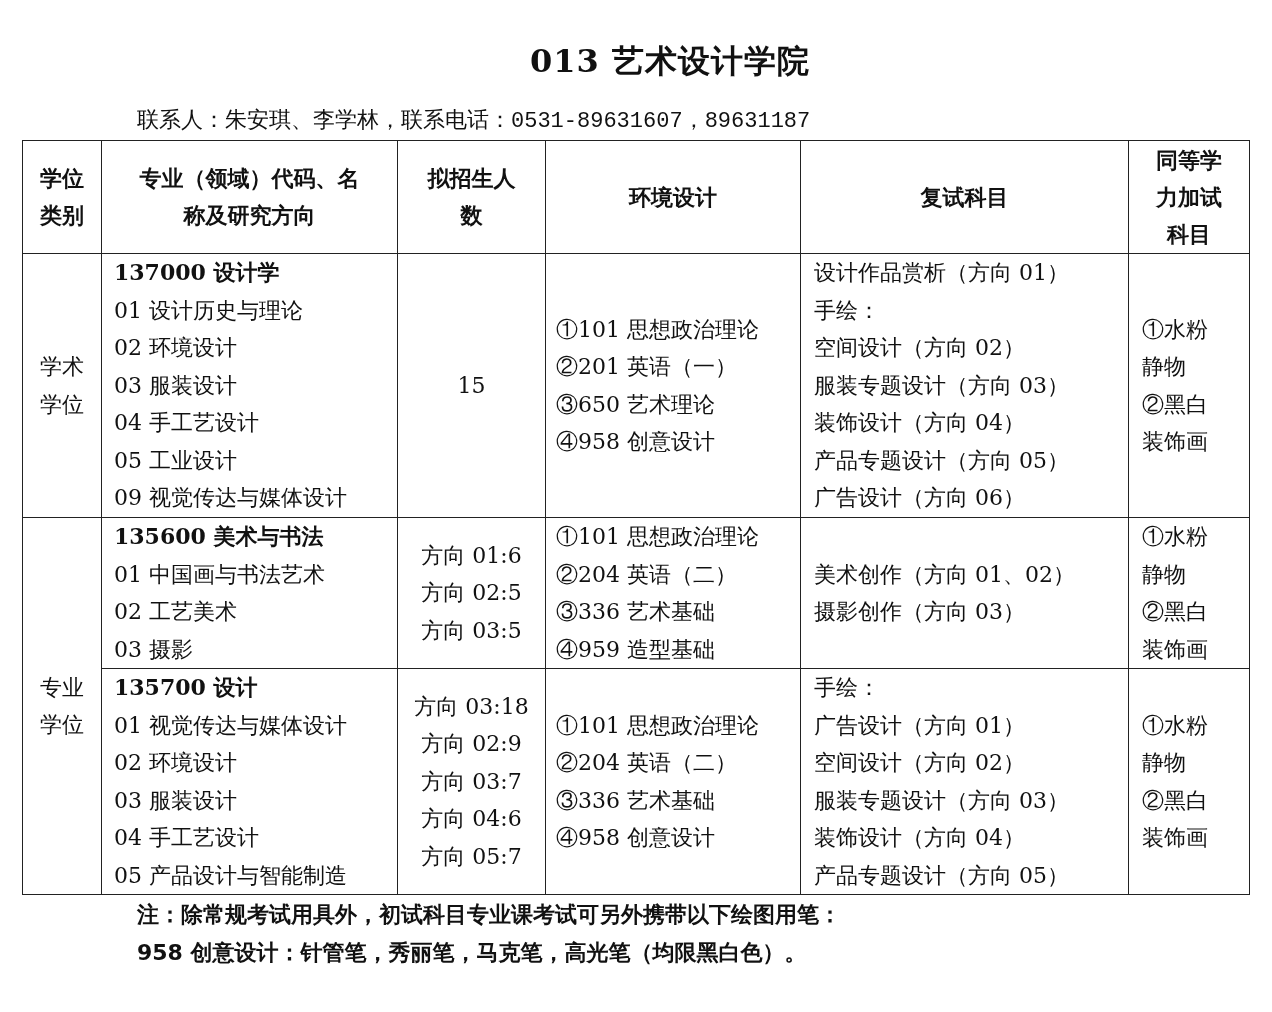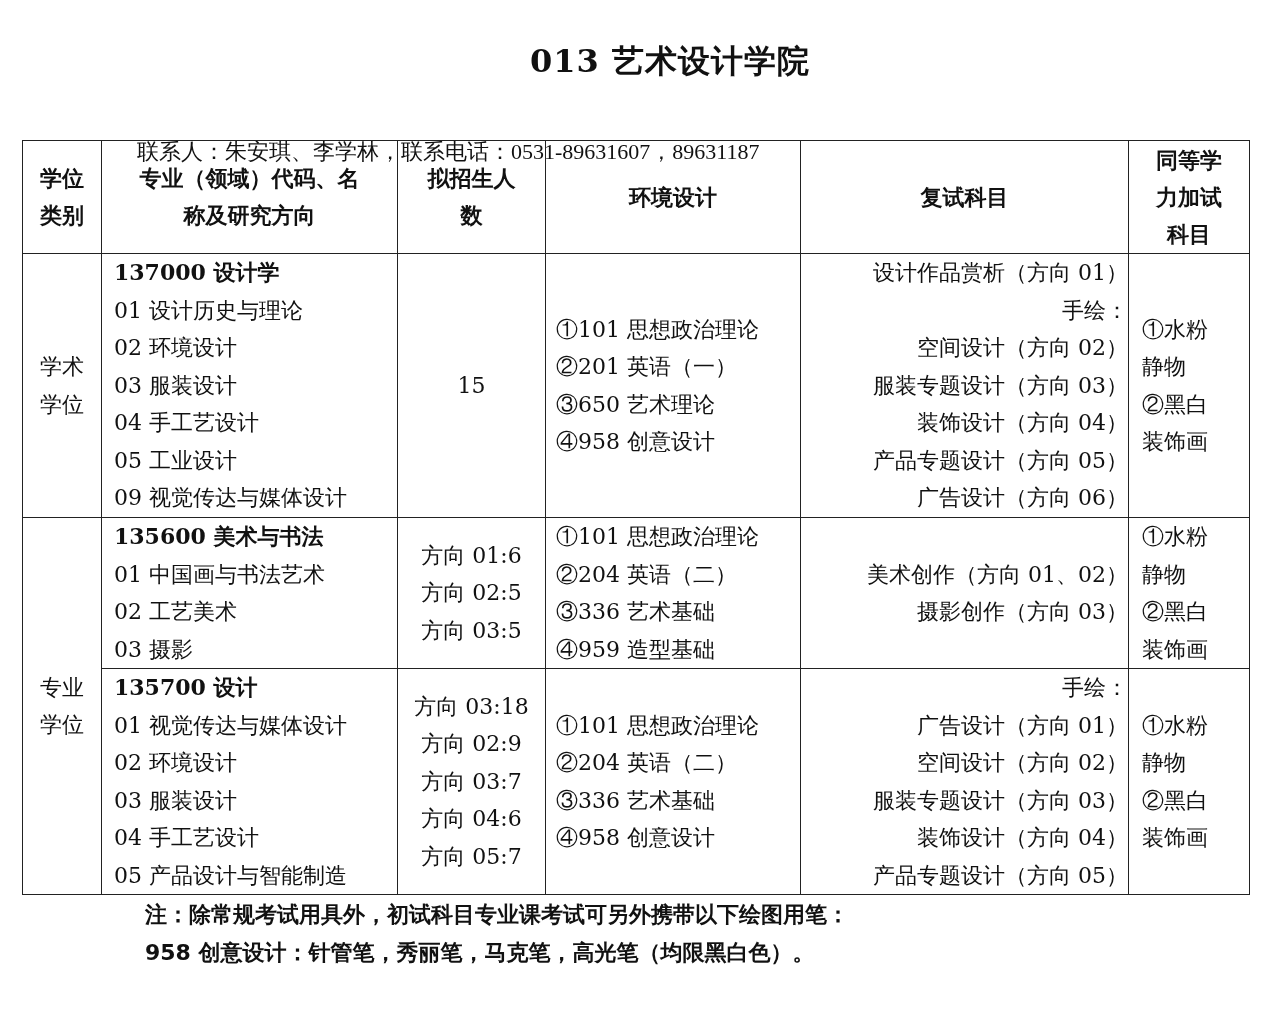--- a/index.html
+++ b/index.html
@@ -7,50 +7,50 @@
     width: 1272px; height: 1012px; position: relative; overflow: hidden;
     font-family: "DejaVu Serif", "Liberation Serif", serif; color: #111;
   }
   .title {
     position: absolute; left: 0; width: 1340px; top: 40px; text-align: center;
     font-size: 32px; font-weight: bold; letter-spacing: 1px;
     font-family: "DejaVu Serif", serif;
   }
   .contact {
     position: absolute; left: 137px; top: 105px; font-size: 22px;
-    font-family: Liberation Serif, serif; white-space: nowrap; margin-top: 32px;
+    font-family: Liberation Mono, monospace; white-space: nowrap;
   }
   table.grid {
     position: absolute; left: 22px; top: 140px;
     border-collapse: collapse; table-layout: fixed;
     width: 1227px;
   }
   table.grid td, table.grid th {
     border: 1.5px solid #222;
     font-size: 22px; line-height: 37.5px; vertical-align: middle;
     padding: 0; font-weight: normal;
   }
   table.grid th {
     font-family: "DejaVu Sans", sans-serif; font-weight: bold; text-align: center;
     line-height: 37px;
   }
   .c-cat { text-align: center; font-family: "DejaVu Sans", sans-serif; margin-left: 24px; }
   .c-major { padding-left: 12px !important; text-align: left; }
   .c-quota { text-align: center; }
   .c-init { padding-left: 10px !important; text-align: left; }
-  .c-retest { padding-left: 13px !important; text-align: right; }
+  .c-retest { padding-left: 13px !important; text-align: left; }
   .c-extra { padding-left: 13px !important; text-align: left; }
   .line { display: block; white-space: nowrap; }
   .bold { font-weight: bold; }
   .quota-line { display: block; white-space: nowrap; font-weight: normal; }
   .notes {
     position: absolute; left: 137px; top: 896px; font-size: 22px; line-height: 37.5px;
     font-family: "DejaVu Sans", sans-serif; font-weight: bold;
   }
-  .notes .line { display: block; margin-left: 8px; }
+  .notes .line { display: block; }
 </style>
 </head>
 <body>
 
 <div class="title">013  艺术设计学院</div>
 <div class="contact">联系人：朱安琪、李学林，联系电话：0531-89631607，89631187</div>
 
 <table class="grid">
   <colgroup>
     <col style="width:79px">

